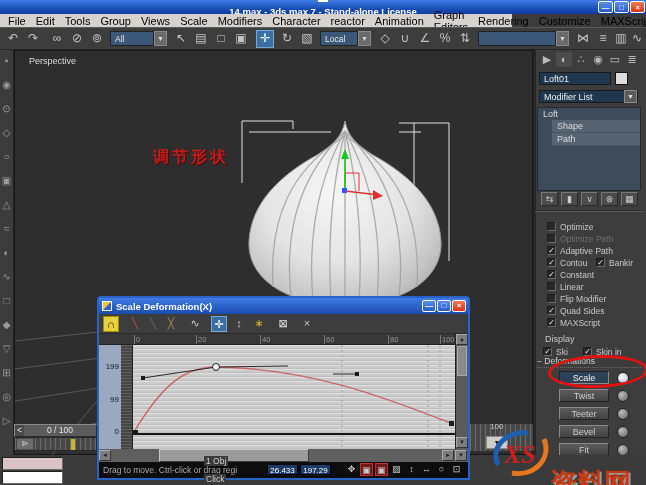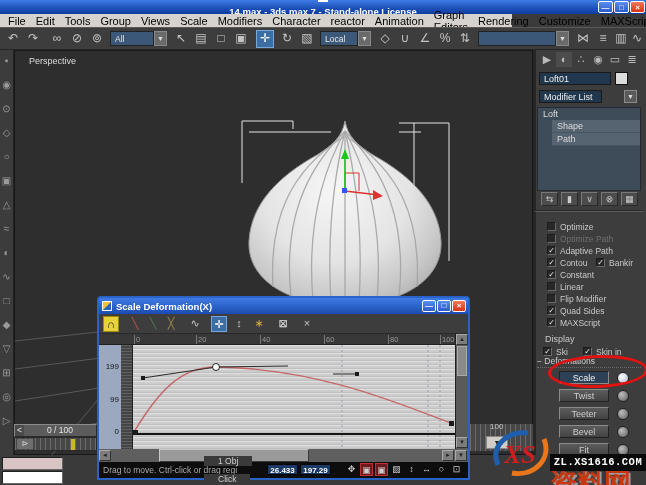--- a/index.html
+++ b/index.html
@@ -71,27 +71,27 @@
   .ylab{position:absolute;right:2px;color:#14161a;font-size:8px;}
   .hatch{left:22px;top:47px;width:12px;height:104px;background:repeating-linear-gradient(180deg,#606060 0 1px,#454545 1px 3px);border-right:1px solid #202020;box-sizing:border-box;}
   .plot{left:34px;top:47px;width:322px;height:104px;
         background:repeating-linear-gradient(180deg,#e0e0e0 0 1px,#cccccc 1px 3px,#bfbfbf 3px 4px);}
   .vscroll{left:356px;top:36px;width:13px;height:115px;background:#5a5a5a;border-left:1px solid #202020;box-sizing:border-box;}
   .scrbtn{position:absolute;left:0;width:12px;height:11px;background:#7d7d7d;border:1px solid;border-color:#aaa #333 #333 #aaa;
           color:#222;font-size:6px;line-height:9px;text-align:center;box-sizing:border-box;}
   .hscroll{left:0;top:151px;width:369px;height:13px;background:#5f5f5f;}
   .hthumb{position:absolute;left:60px;top:0;width:150px;height:13px;background:#9a9a9a;border:1px solid;border-color:#c8c8c8 #3a3a3a #3a3a3a #c8c8c8;box-sizing:border-box;}
   .dstatus{left:0;top:164px;width:369px;height:16px;background:#0d0d0d;color:#aaa;font-size:8.5px;}
-  .dval{position:absolute;top:2px;width:31px;height:11px;background:#1c3a66;color:#fff;font-size:8px;line-height:11px;text-align:center;border:1px solid #000;box-sizing:border-box;font-weight:bold;}
+  .dval{position:absolute;top:2px;width:31px;height:11px;background:#1c3a66;color:#fff;font-size:8px;line-height:11px;text-align:center;border:1px solid #000;box-sizing:border-box;}
   .nic{position:absolute;top:1px;width:13px;height:13px;color:#ccc;font-size:9px;line-height:12px;text-align:center;box-sizing:border-box;}
   .nic.red{background:#6e1a1a;border:1px solid #c03030;}
   
   .bstrip{left:0;top:455px;width:646px;height:30px;background:#3a3a3a;}
   .mxs{position:absolute;left:2px;width:61px;height:13px;border:1px solid;border-color:#202020 #6a6a6a #6a6a6a #202020;box-sizing:border-box;}
-  .sline{position:absolute;color:#d0d0d0;font-size:8.5px;background:#3a3a3a;padding:0 14px;z-index:6;}
+  .sline{position:absolute;color:#d0d0d0;font-size:8.5px;background:#3a3a3a;padding:0 2px;z-index:6;}
   
   .tslider{left:14px;top:424px;width:83px;height:13px;background:#5c5c5c;border:1px solid;border-color:#8a8a8a #2a2a2a #2a2a2a #8a8a8a;
            color:#e8e8e8;font-size:8.5px;line-height:11px;text-align:center;box-sizing:border-box;}
   .tbar{left:14px;top:437px;width:83px;height:14px;background:#474747;
         background-image:repeating-linear-gradient(90deg,#6a6a6a 0 1px,transparent 1px 5px);border:1px solid #2a2a2a;box-sizing:border-box;}
   .tbar2{left:470px;top:424px;width:63px;height:27px;background:#474747;
          background-image:repeating-linear-gradient(90deg,#6a6a6a 0 1px,transparent 1px 5px);}
   
   .redcircle{left:548px;top:355px;width:94px;height:27px;border:3px solid #e01212;border-radius:50%;transform:rotate(-2deg);z-index:9;}
   .wm{left:488px;top:417px;width:158px;height:68px;z-index:10;}
@@ -176,20 +176,21 @@
     <span class="lic">□</span>
     <span class="lic">◆</span>
     <span class="lic">▽</span>
     <span class="lic">⊞</span>
     <span class="lic">◎</span>
     <span class="lic">▷</span>
   </div>
 
   <div class="abs viewport">
     <span class="abs vplabel">Perspective</span>
+    <span class="abs anno" style="left:138px;top:96px">调节形状</span>
     <svg class="abs" style="left:0;top:0" width="519" height="405" viewBox="0 0 519 405">
       <defs>
         <radialGradient id="gar" cx="45%" cy="38%" r="70%">
           <stop offset="0%" stop-color="#f6f6f6"></stop>
             <stop offset="55%" stop-color="#e4e4e4"></stop>
           <stop offset="85%" stop-color="#c6c6c6"></stop>
             <stop offset="100%" stop-color="#b2b2b2"></stop>
         </radialGradient>
       </defs>
 
@@ -269,21 +270,21 @@
     <span class="ptab" style="left:6px">▶</span>
     <span class="ptab" style="left:23px;background:#4c4c4c">◐</span>
     <span class="ptab" style="left:40px">∴</span>
     <span class="ptab" style="left:57px">◉</span>
     <span class="ptab" style="left:74px">▭</span>
     <span class="ptab" style="left:91px">≣</span>
 
     <div class="abs field" style="left:6px;top:22px;width:72px;height:13px">Loft01</div>
     <div class="abs" style="left:82px;top:22px;width:13px;height:13px;background:#dcdcdc;border:1px solid #111;box-sizing:border-box"></div>
 
-    <div class="abs field" style="left:6px;top:40px;width:63px;height:13px">Modifier List</div>
+    <div class="abs field" style="left:6px;top:40px;width:99px;height:13px">Modifier List</div>
     <div class="abs" style="left:91px;top:40px;width:13px;height:13px;background:#5a5a5a;color:#ddd;font-size:7px;line-height:12px;text-align:center;border:1px solid #8a8a8a;box-sizing:border-box">▼</div>
 
     <div class="abs stack" style="left:4px;top:57px;width:102px;height:82px">
       <div class="srow">Loft</div>
       <div class="srow sub">Shape</div>
       <div class="srow sub">Path</div>
     </div>
 
     <span class="sbtn" style="left:8px;top:142px">⇆</span>
     <span class="sbtn" style="left:28px;top:142px">▮</span>
@@ -432,16 +433,15 @@
 
   <div class="abs redcircle"></div>
 
   <div class="abs wm">
     <svg width="64" height="58" viewBox="0 0 64 58" style="position:absolute;left:0;top:6px">
       <path d="M10,42 C2,24 18,8 40,10" stroke="#1d5fae" stroke-width="5" fill="none"></path>
       <path d="M56,16 C64,36 46,54 24,50" stroke="#e8761c" stroke-width="5" fill="none"></path>
       <text x="16" y="40" font-family="Liberation Serif,serif" font-style="italic" font-weight="bold" font-size="26" fill="#cc1f1f">XS</text>
     </svg>
     <span class="wmname">资料网</span>
-    <span class="wmband">ZL.XS1616.COM</span>
   </div>
 
 </div>
 
 </body></html>

